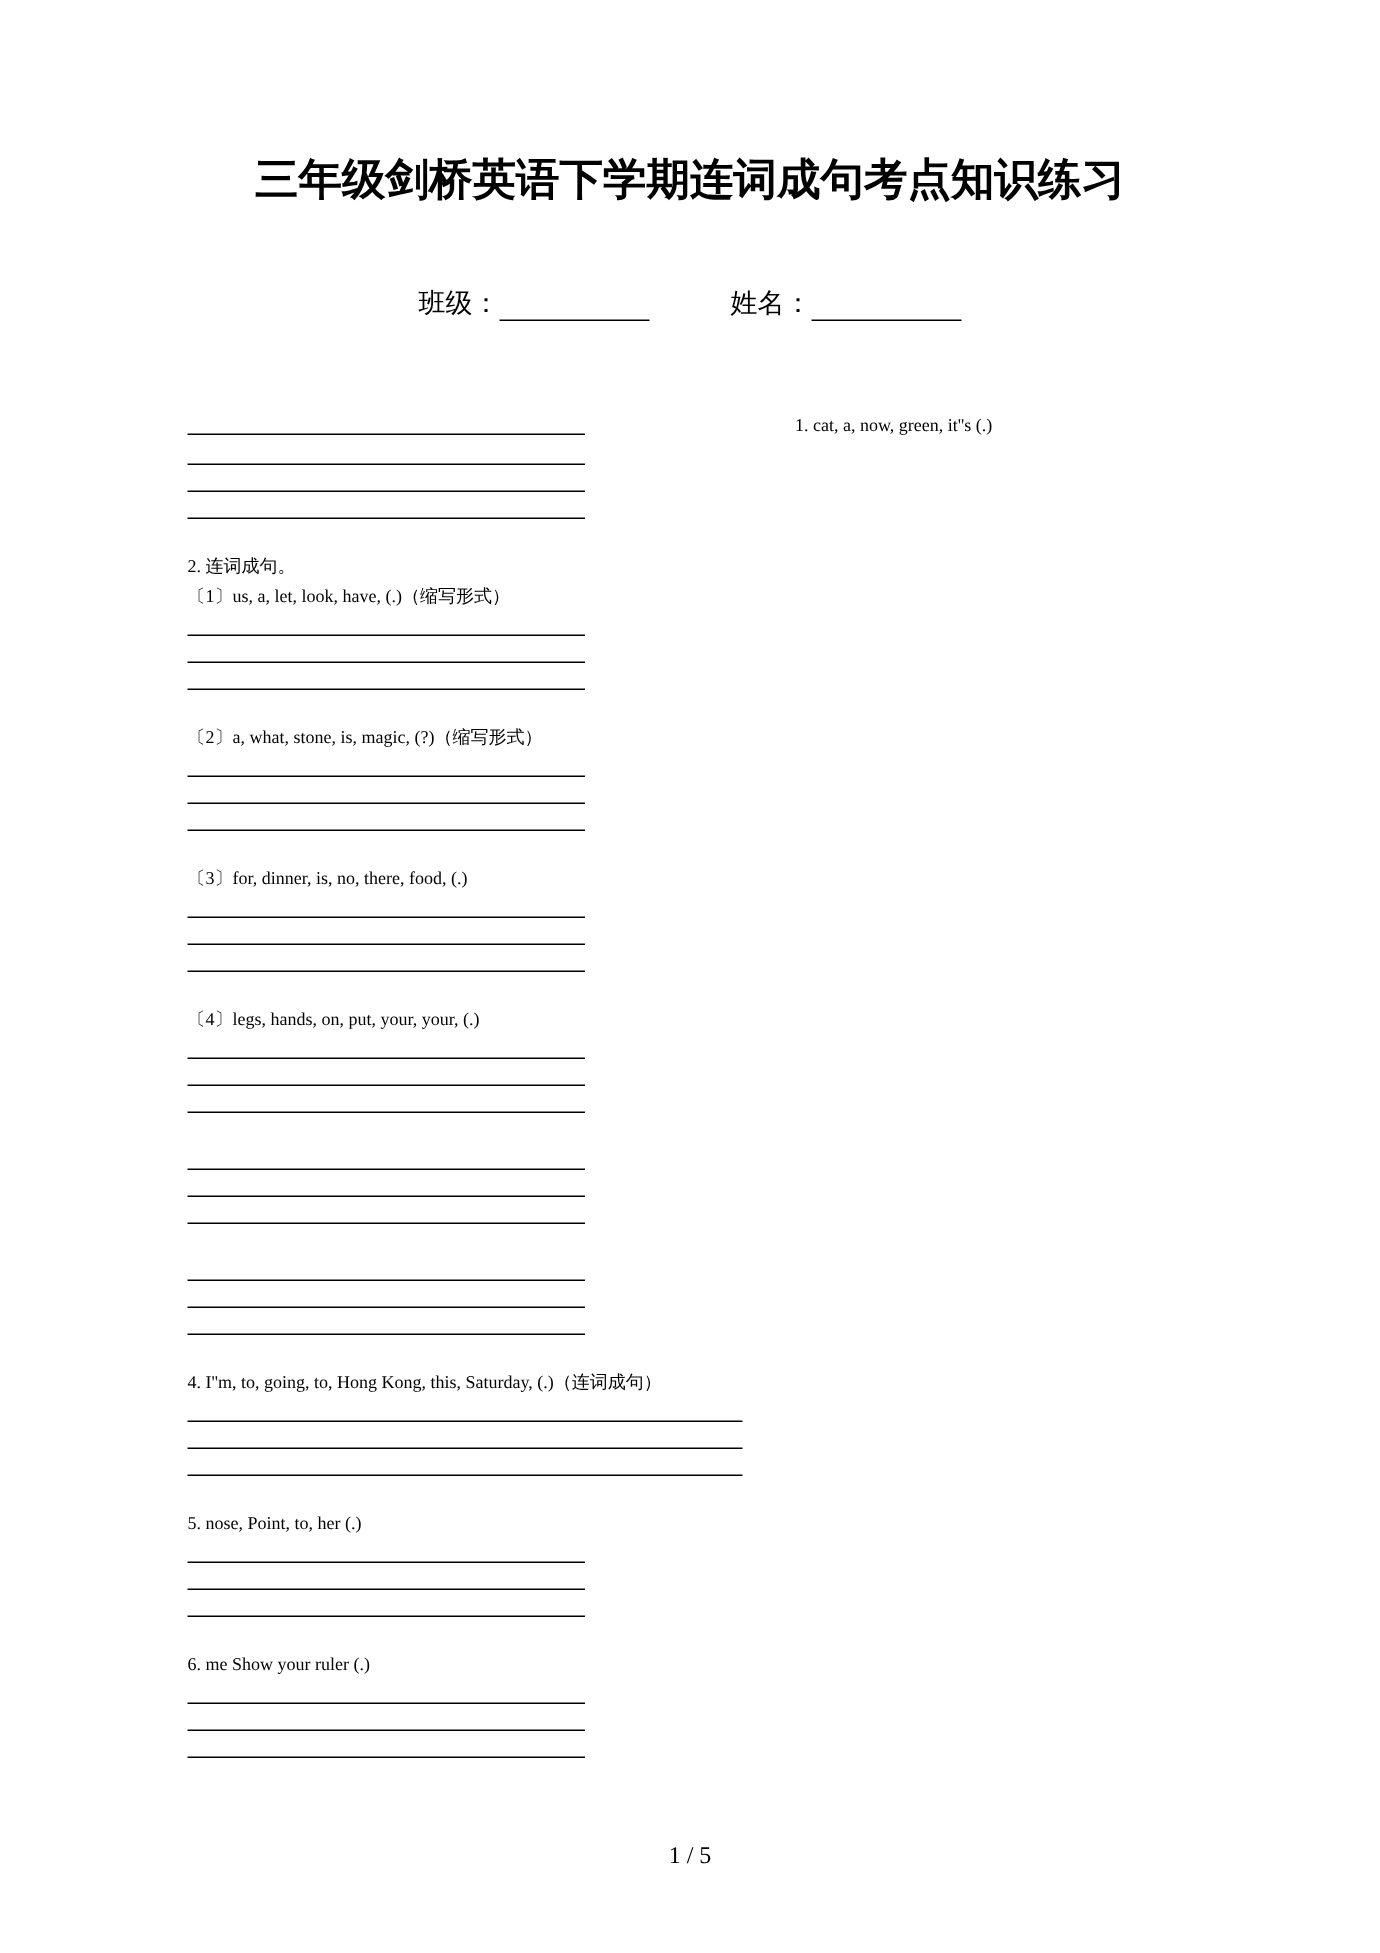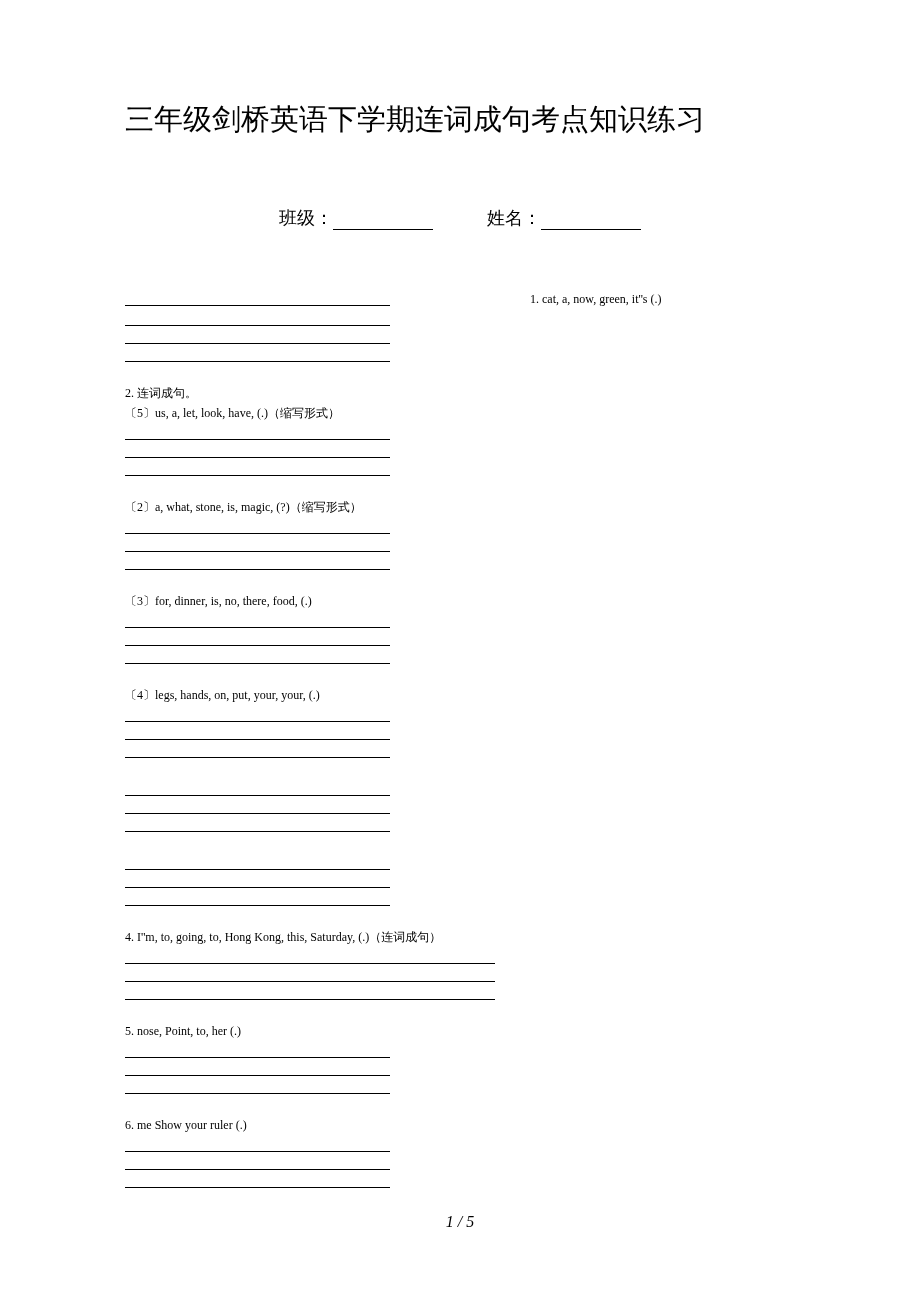--- a/index.html
+++ b/index.html
@@ -10,23 +10,23 @@
     body {
       background: #ffffff;
       font-family: "SimSun", "宋体", serif;
       width: 920px;
       height: 1302px;
       position: relative;
       padding: 100px 125px 0 125px;
     }
     .title {
       font-size: 29px;
-      font-weight: normal;
-      text-align: left;
-      margin-bottom: 66px;
+      font-weight: bold;
+      text-align: center;
+      margin-bottom: 50px;
       font-family: "SimSun", "宋体", serif;
     }
     .form-row {
       text-align: center;
       font-size: 18px;
       margin-bottom: 60px;
     }
     .form-label {
       display: inline-block;
       text-align: right;
@@ -77,26 +77,25 @@
       margin-bottom: 22px;
     }
     .question-text {
       margin-bottom: 2px;
     }
     .sub-question {
       margin-bottom: 2px;
     }
     .page-number {
       position: absolute;
-      bottom: 71px;
+      bottom: 55px;
       left: 0;
       right: 0;
       text-align: center;
       font-size: 16px;
-      font-style: italic;
     }
   </style>
 </head>
 <body>
 
 <div class="title">三年级剑桥英语下学期连词成句考点知识练习</div>
 
 <div class="form-row">
   <span class="form-label">班级：</span><span class="form-blank"></span>
   <span class="form-spacer"></span>
@@ -110,21 +109,21 @@
     <div class="q1-text">1. cat, a, now, green, it''s  (.)</div>
   </div>
   <div class="answer-block">
     <div class="answer-line"></div>
     <div class="answer-line"></div>
     <div class="answer-line"></div>
   </div>
 
   <div class="question-text">2. 连词成句。</div>
 
-  <div class="sub-question">〔5〕us, a, let, look, have, (.)（缩写形式）</div>
+  <div class="sub-question">〔1〕us, a, let, look, have, (.)（缩写形式）</div>
   <div class="answer-block">
     <div class="answer-line"></div>
     <div class="answer-line"></div>
     <div class="answer-line"></div>
   </div>
 
   <div class="sub-question">〔2〕a, what, stone, is, magic, (?)（缩写形式）</div>
   <div class="answer-block">
     <div class="answer-line"></div>
     <div class="answer-line"></div>

